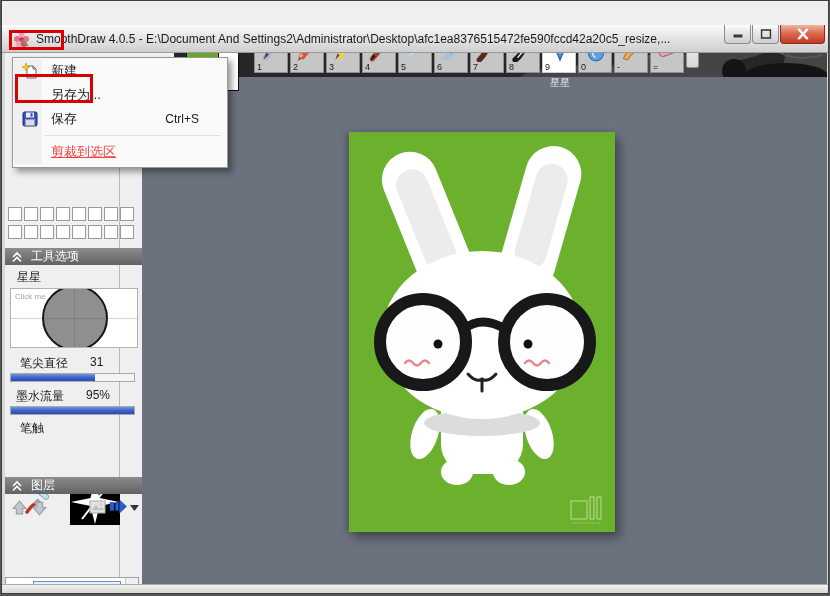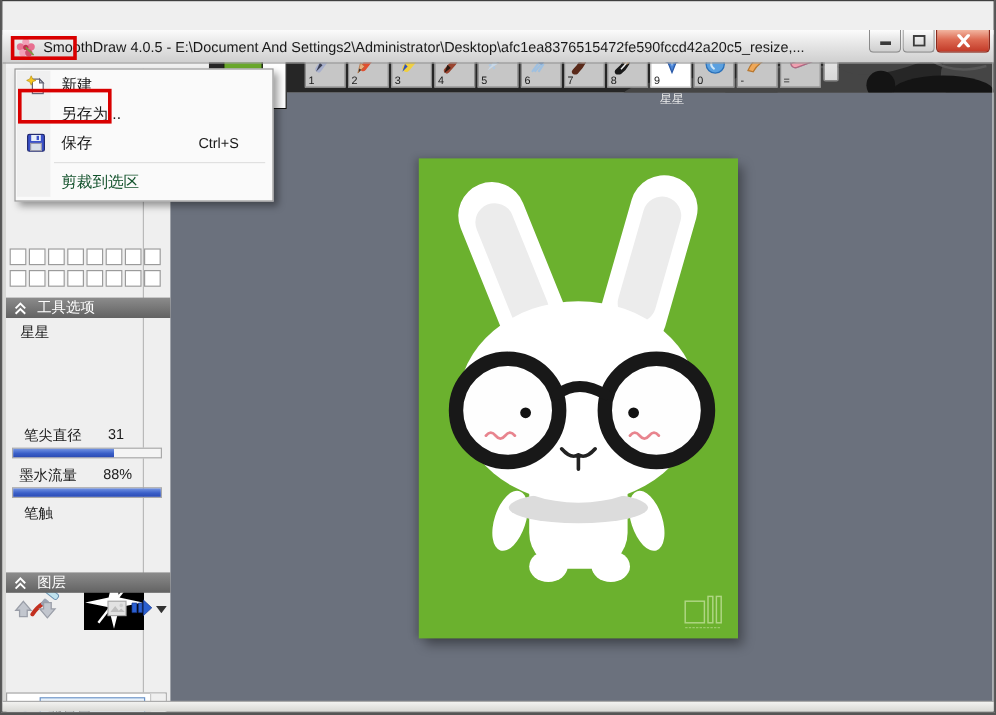--- a/index.html
+++ b/index.html
@@ -68,21 +68,21 @@
   .layer-name{position:absolute;left:25px;top:0;width:88px;height:34px;border:1px solid #6A93C8;
     background:linear-gradient(#EAF3FC,#CBDFF3);font-size:12px;color:#1A1A1A;line-height:32px;padding-left:6px;}
   
   .menu{position:absolute;left:10px;top:56px;width:216px;background:#FAFAFA;border:1px solid #979797;
     box-shadow:4px 4px 6px rgba(0,0,0,.38);z-index:50;padding:1px 0 3px 0;}
   .menu-gutter{position:absolute;left:1px;top:1px;bottom:3px;width:28px;background:#F0F0F0;}
   .menu-item{position:relative;height:24px;margin:0 2px;display:flex;align-items:center;}
   .menu-item.hl{background:#EAF5FE;border:1px solid #B3D7F0;border-radius:2px;}
   .mi-icon{position:relative;width:30px;text-align:center;flex:0 0 30px;height:16px;}
   .mi-label{font-size:13px;color:#1A1A1A;padding-left:6px;}
-  .menu-item.disabled .mi-label{color:#14532d;}
+  .menu-item.disabled .mi-label{color:#ef4444;text-decoration:underline;}
   .mi-short{position:absolute;right:26px;font-size:12px;color:#1A1A1A;}
   .menu-sep{height:1px;background:#E0E0E0;margin:4px 6px 4px 32px;}
   
   .anno{position:absolute;border:3px solid #D90000;z-index:60;}
   
   .frame-b{position:absolute;left:0;bottom:0;width:828px;height:9px;background:linear-gradient(#F2F2F0,#D8D8D4);border-top:1px solid #ABABAB;z-index:55;}
   .frame-l{position:absolute;left:0;top:28px;width:3px;height:557px;background:#D8D8D6;z-index:3;}
   .frame-r{position:absolute;right:0;top:28px;width:1px;height:557px;background:#D8D8D6;z-index:3;}
 </style>
 </head>
@@ -318,29 +318,35 @@
 
     <div class="hdr" style="top:191px">
       <svg class="chev" width="12" height="12" viewBox="0 0 12 12">
         <path d="M2 6 L6 2 L10 6 M2 10.5 L6 6.5 L10 10.5" stroke="#FFF" stroke-width="1.6" fill="none"></path>
       </svg>
       <span>工具选项</span>
     </div>
 
     <span class="lbl" style="left:12px;top:212px">星星</span>
 
+    <div class="preview" style="top:231px">
+      <span class="hint">Click me</span>
+      <div class="blob"></div>
+      <div class="xline"></div>
+        <div class="yline"></div>
+    </div>
 
     <span class="lbl" style="left:15px;top:298px">笔尖直径</span>
     <span class="lbl" style="left:85px;top:298px">31</span>
     <div class="slider" style="top:316px">
         <div class="fill" id="sizeFill" style="width: 68%;"></div>
       </div>
 
     <span class="lbl" style="left:11px;top:331px">墨水流量</span>
-    <span class="lbl" style="left:81px;top:331px">88%</span>
+    <span class="lbl" style="left:81px;top:331px">95%</span>
     <div class="slider" style="top:349px">
         <div class="fill" id="flowFill" style="width: 100%;"></div>
       </div>
 
     <span class="lbl" style="left:15px;top:363px">笔触</span>
     <svg class="brush-ic" viewBox="0 0 26 21">
       <path d="M2 19 Q6 13 11 10" stroke="#C23020" stroke-width="3.4" fill="none" stroke-linecap="round"></path>
       <rect x="10" y="6" width="5" height="6" rx="1" fill="#9AA2B2" transform="rotate(38 12 9)"></rect>
       <rect x="12" y="-1" width="12" height="5" rx="2" fill="#BFE2EE" stroke="#6890B0" stroke-width=".8" transform="rotate(38 18 2)"></rect>
     </svg>

